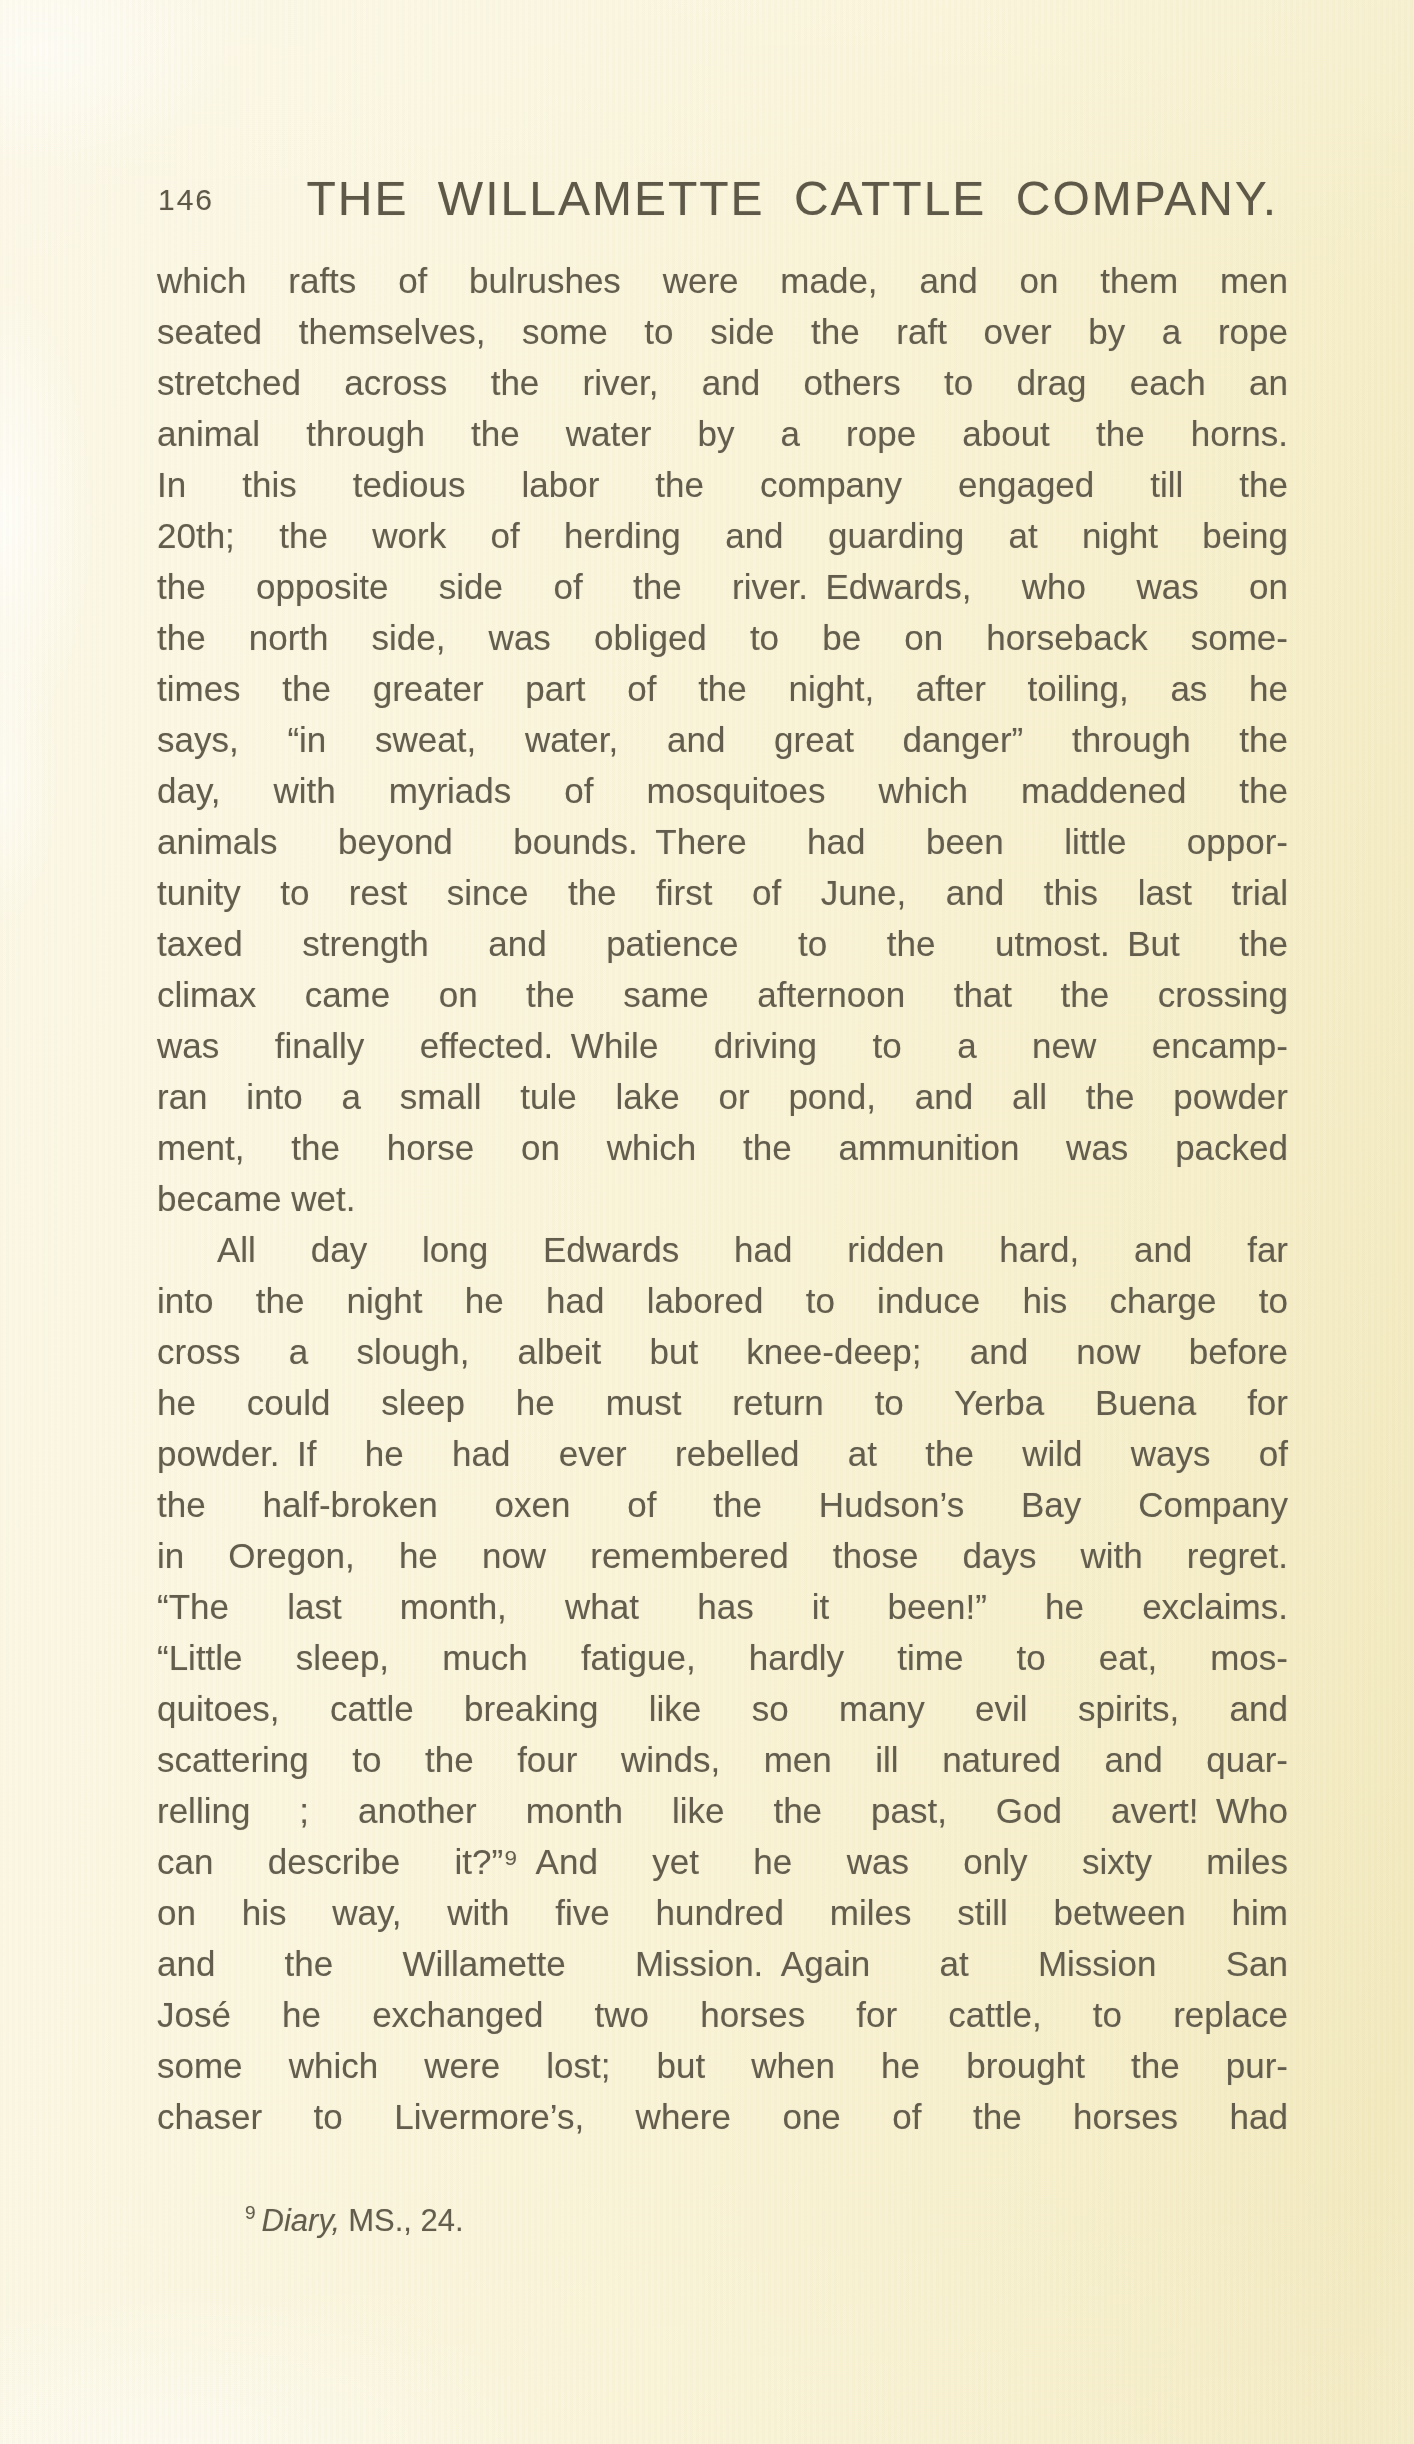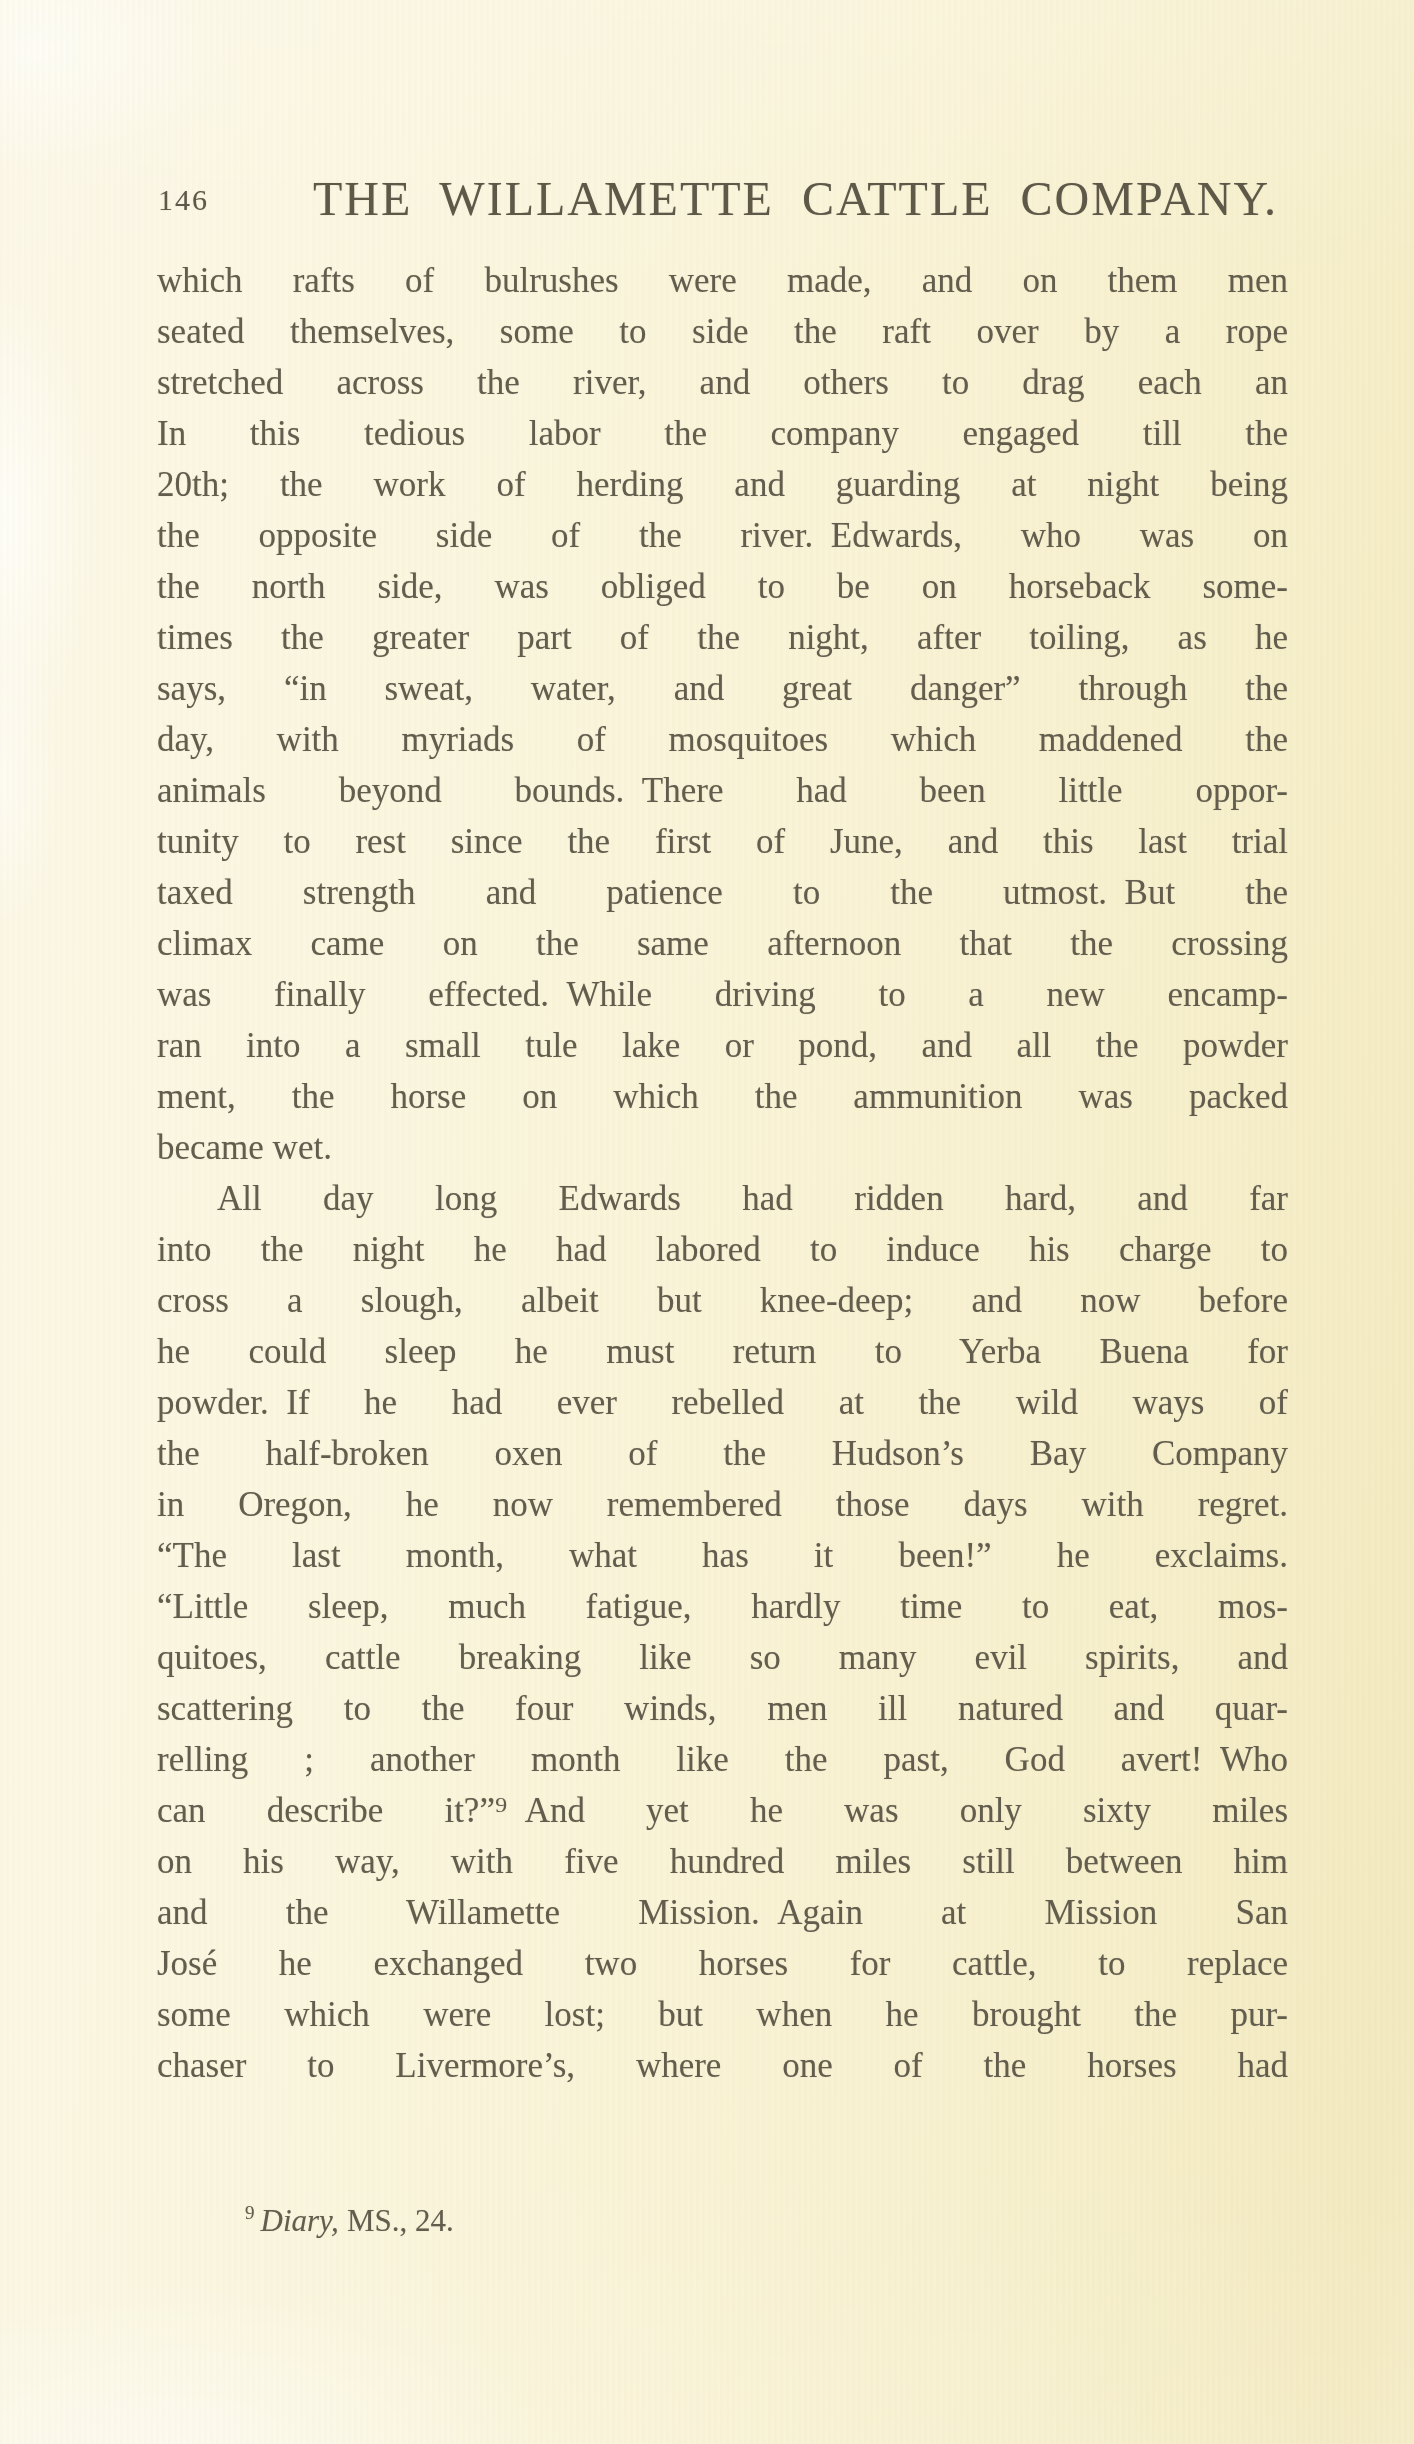--- a/index.html
+++ b/index.html
@@ -1,21 +1,21 @@
 <!DOCTYPE html>
 <html><head>
 <meta charset="utf-8">
 <style>
   html, body { margin: 0; padding: 0; background: #e8e2c8; }
   .page {
     position: relative;
     width: 1414px;
     height: 2444px;
     overflow: hidden;
-    font-family: Liberation Serif, serif;
+    font-family: Liberation Sans, sans-serif;
     color: #635d4e;
     background:
       repeating-linear-gradient(90deg, rgba(214,196,148,0.045) 0 3px, rgba(255,255,255,0.035) 3px 6px),
       radial-gradient(ellipse 140px 340px at 0px 520px, rgba(255,255,255,0.75), rgba(255,255,255,0) 70%),
       radial-gradient(ellipse 90px 220px at 0px 780px, rgba(255,255,255,0.55), rgba(255,255,255,0) 70%),
       radial-gradient(ellipse 280px 170px at 40px 50px, rgba(255,255,255,0.55), rgba(255,255,255,0) 70%),
       radial-gradient(ellipse 520px 230px at 180px 2444px, rgba(255,255,255,0.45), rgba(255,255,255,0) 70%),
       linear-gradient(to bottom, rgba(255,255,255,0.16) 0%, rgba(255,255,255,0) 12%, rgba(255,255,255,0) 88%, rgba(255,255,255,0.10) 100%),
       linear-gradient(97deg, #fcf8e8 0%, #faf6df 28%, #f9f3d6 55%, #f6efcb 78%, #f2e9bf 96%, #f3ebc3 100%);
   }
@@ -78,20 +78,21 @@
 <div class="page">
 
   <div class="page-num">146</div>
   <div class="head-title">THE WILLAMETTE CATTLE COMPANY.</div>
 
   <div class="body-text">
     <div class="paragraph">
       <div class="ln">which rafts of bulrushes were made, and on them men</div>
       <div class="ln">seated themselves, some to side the raft over by a rope</div>
       <div class="ln">stretched across the river, and others to drag each an</div>
+      <div class="ln">animal through the water by a rope about the horns.</div>
       <div class="ln">In this tedious labor the company engaged till the</div>
       <div class="ln">20th; the work of herding and guarding at night being</div>
       <div class="ln">the opposite side of the river. Edwards, who was on</div>
       <div class="ln">the north side, was obliged to be on horseback some-</div>
       <div class="ln">times the greater part of the night, after toiling, as he</div>
       <div class="ln">says, “in sweat, water, and great danger” through the</div>
       <div class="ln">day, with myriads of mosquitoes which maddened the</div>
       <div class="ln">animals beyond bounds. There had been little oppor-</div>
       <div class="ln">tunity to rest since the first of June, and this last trial</div>
       <div class="ln">taxed strength and patience to the utmost. But the</div>

